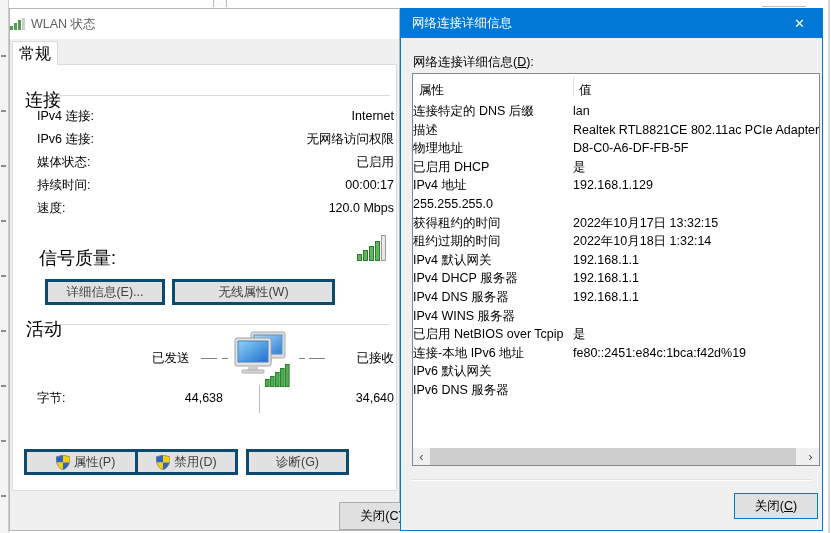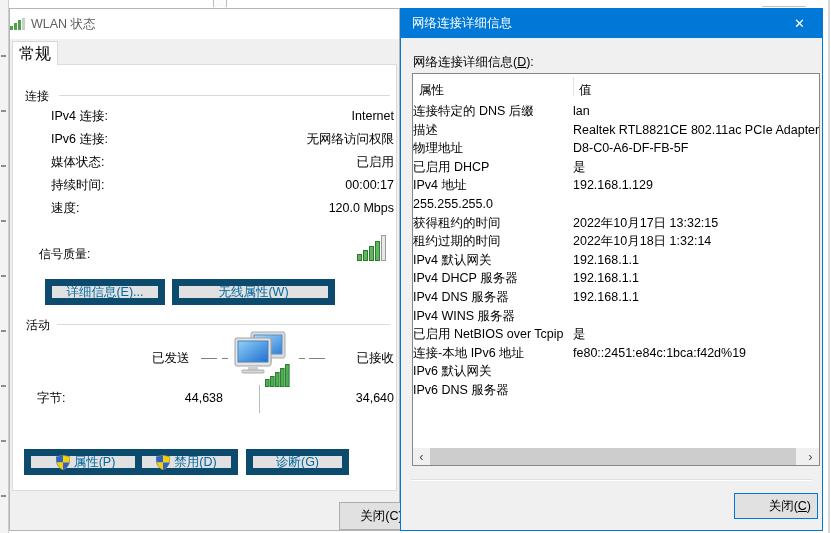--- a/index.html
+++ b/index.html
@@ -17,29 +17,29 @@
   #topRightLine{left:762px;top:6px;width:44px;height:1px;background:#c2c2c2;}
   #rightEdgeLine{left:828px;top:0;width:2px;height:533px;background:#d8d8d8;}
 
   
   #wlanWin{left:9px;top:8px;width:391px;height:523px;background:#f0f0f0;border:1px solid #b5b5b5;z-index:1;}
   #wlanTitle{left:0;top:0;right:0;height:30px;background:#ffffff;display:flex;align-items:center;gap:6px;}
   #wlanTitleText{color:#5f5f5f;}
   #wlanTab{left:2px;top:32px;width:46px;height:24px;background:#fff;border:1px solid #d9d9d9;border-bottom:none;z-index:3;text-align:center;line-height:24px;}
   #tabPage{left:2px;top:55px;width:385px;height:427px;background:#fff;border:1px solid #dcdcdc;}
 
-  .grpLabel{position:absolute;font-size:12px;background:#fff;padding:0 2px;}
+  .grpLabel{position:absolute;font-size:18px;background:#fff;padding:0 2px;}
   .grpLine{position:absolute;height:1px;background:#dadada;}
 
-  #connRows{left:0;right:0;top:40px;padding-left:14px;}
+  #connRows{left:0;right:0;top:40px;}
   .crow{display:flex;justify-content:space-between;height:23px;line-height:23px;font-size:12.5px;padding:0 2px 0 24px;}
   .cval{text-align:right;}
 
-  .winBtn{position:absolute;background:#e1e1e1;border:7px solid #0c4a6e;font-size:12.5px;
-          display:flex;align-items:center;justify-content:center;gap:4px;color:#0369a1;}
+  .winBtn{position:absolute;background:#e1e1e1;border:3px solid #0c4a6e;font-size:12.5px;
+          display:flex;align-items:center;justify-content:center;gap:4px;color:#404040;}
 
   .dash{position:absolute;height:1px;background:#7f7f7f;}
   #bytesDivider{left:246px;top:320px;width:1px;height:28px;background:#b9b9b9;}
 
   #wlanFooterBtn{left:329px;top:493px;width:85px;height:28px;background:#e1e1e1;border:1px solid #adadad;
                  font-size:12.5px;display:flex;align-items:center;justify-content:center;}
 
   
   #detWin{left:400px;top:8px;width:423px;height:523px;background:#f0f0f0;border:1px solid #0078d7;z-index:10;}
   #detTitle{left:0;top:0;right:0;height:29px;background:#0078d7;display:flex;align-items:center;padding-left:11px;}
@@ -59,21 +59,21 @@
   .dprop{width:160px;flex:none;overflow:hidden;}
   .dval{flex:1;overflow:hidden;}
 
   #hScroll{position:absolute;left:0;right:0;bottom:0;height:17px;background:#f0f0f0;display:flex;}
   .sbArrow{width:17px;height:17px;flex:none;display:flex;align-items:center;justify-content:center;color:#505050;font-size:13px;line-height:17px;}
   #sbTrack{flex:1;position:relative;}
   #sbThumb{position:absolute;left:0;top:0;width:366px;height:17px;background:#cdcdcd;}
 
   #detSeparator{left:10px;right:10px;top:470px;height:1px;background:#dfdfdf;box-shadow:0 1px 0 #ffffff;}
   #detCloseBtn{left:333px;top:484px;width:84px;height:26px;background:#e1e1e1;border:1px solid #0078d7;
-               font-size:12.5px;display:flex;align-items:center;justify-content:flex-end;}
+               font-size:12.5px;display:flex;align-items:center;justify-content:center;}
 </style>
 </head>
 <body>
 
 <div class="abs" id="bgStrip">
   <div class="frag" style="top:55px"></div>
     <div class="frag" style="top:110px"></div>
   <div class="frag" style="top:165px"></div>
     <div class="frag" style="top:220px"></div>
   <div class="frag" style="top:275px"></div>

